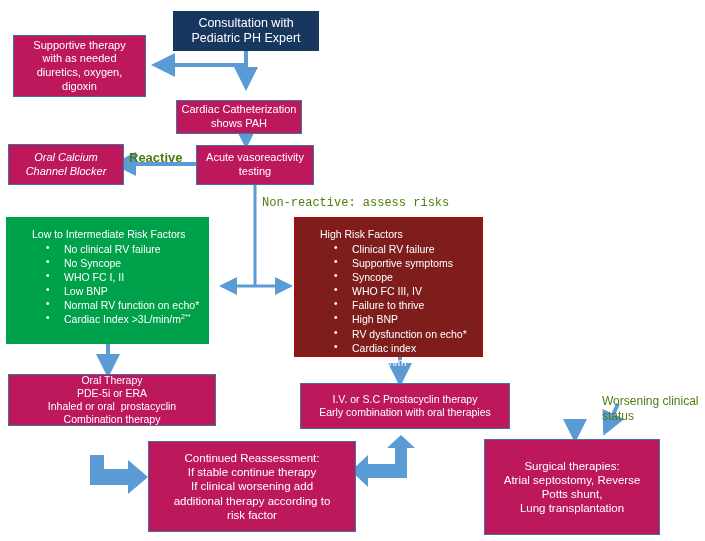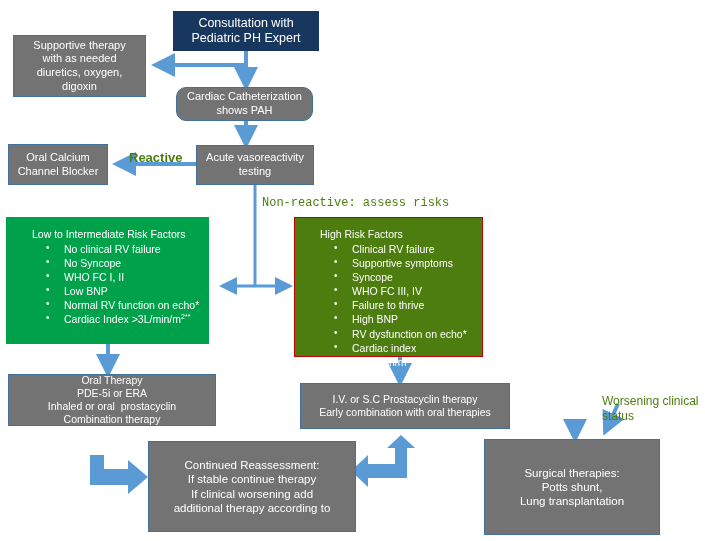--- a/index.html
+++ b/index.html
@@ -6,24 +6,24 @@
   body{width:705px;height:541px;position:relative;overflow:hidden;
        font-family:"Liberation Sans","DejaVu Sans",sans-serif;
        -webkit-font-smoothing:antialiased;}
   #canvas{position:absolute;left:0;top:0;width:705px;height:541px;margin-top:8px;}
 
   .box{position:absolute;box-sizing:border-box;display:flex;
        align-items:center;justify-content:center;text-align:center;
        color:#ffffff;line-height:1.23;}
   .box .inner{width:100%;padding:0 4px;}
 
-  .blue{background:#737373;border:1px solid #41719c;}
+  .blue{background:#be185d;border:1px solid #41719c;}
   .navy{background:#17375e;border:1px solid #17375e;}
   .green{background:#00a14b;border:1px solid #00a14b;}
-  .red{background:#4d7c0f;border:1px solid #c00000;}
+  .red{background:#7f1d1d;border:1px solid #c00000;}
 
   .risk{align-items:flex-start;justify-content:flex-start;text-align:left;}
   .risk .inner{padding:10px 6px 6px 23px;}
   .risk .hdr{margin:0 0 1px 2px;}
   .risk ul{list-style:none;margin:0;padding:0;}
   .risk li{position:relative;padding-left:34px;margin:0;line-height:1.345;}
   .risk li:before{content:"\2022";position:absolute;left:16px;top:-1px;font-size:10px;}
   sup{font-size:67%;vertical-align:super;line-height:0;}
 
   .plain{position:absolute;color:#4d7c0f;line-height:1.22;}
@@ -79,35 +79,35 @@
 
   <div class="box blue" style="left:13px;top:27px;width:133px;height:62px;font-size:11px;">
     <div class="inner">
       <div>Supportive therapy</div>
       <div>with as needed</div>
       <div>diuretics, oxygen,</div>
       <div>digoxin</div>
     </div>
   </div>
 
-  <div class="box blue" style="left:176px;top:79px;width:137px;height:34px;font-size:11px;border-radius:10px;">
+  <div class="box blue" style="left:176px;top:92px;width:126px;height:34px;font-size:11px;">
     <div class="inner">
       <div>Cardiac Catheterization</div>
       <div>shows PAH</div>
     </div>
   </div>
 
   <div class="box blue" style="left:196px;top:137px;width:118px;height:40px;font-size:11px;">
     <div class="inner">
       <div>Acute vasoreactivity</div>
       <div>testing</div>
     </div>
   </div>
 
-  <div class="box blue" style="left:8px;top:136px;width:100px;height:41px;font-size:11px;">
+  <div class="box blue" style="left:8px;top:136px;width:116px;height:41px;font-size:11px;font-style:italic;">
     <div class="inner">
       <div>Oral Calcium</div>
       <div>Channel Blocker</div>
     </div>
   </div>
 
   <div class="box green risk" style="left:6px;top:209px;width:203px;height:127px;font-size:10.5px;">
     <div class="inner">
       <div class="hdr">Low to Intermediate Risk Factors</div>
       <ul>
@@ -152,26 +152,28 @@
       <div>Early combination with oral therapies</div>
     </div>
   </div>
 
   <div class="box blue" style="left:148px;top:433px;width:208px;height:91px;font-size:11.5px;">
     <div class="inner">
       <div>Continued Reassessment:</div>
       <div>If stable continue therapy</div>
       <div>If clinical worsening add</div>
       <div>additional therapy according to</div>
+      <div>risk factor</div>
     </div>
   </div>
 
   <div class="box blue" style="left:484px;top:431px;width:176px;height:96px;font-size:11.5px;">
     <div class="inner">
       <div>Surgical therapies:</div>
+      <div>Atrial septostomy, Reverse</div>
       <div>Potts shunt,</div>
       <div>Lung transplantation</div>
     </div>
   </div>
 
   <div class="plain" style="left:129px;top:142px;font-size:13px;font-weight:600;">Reactive</div>
 
   <div class="plain" style="left:262px;top:188px;font-size:12px;font-family:Liberation Mono, monospace;">Non-reactive: assess risks</div>
 
   <div class="plain" style="left:602px;top:386px;font-size:12px;">

